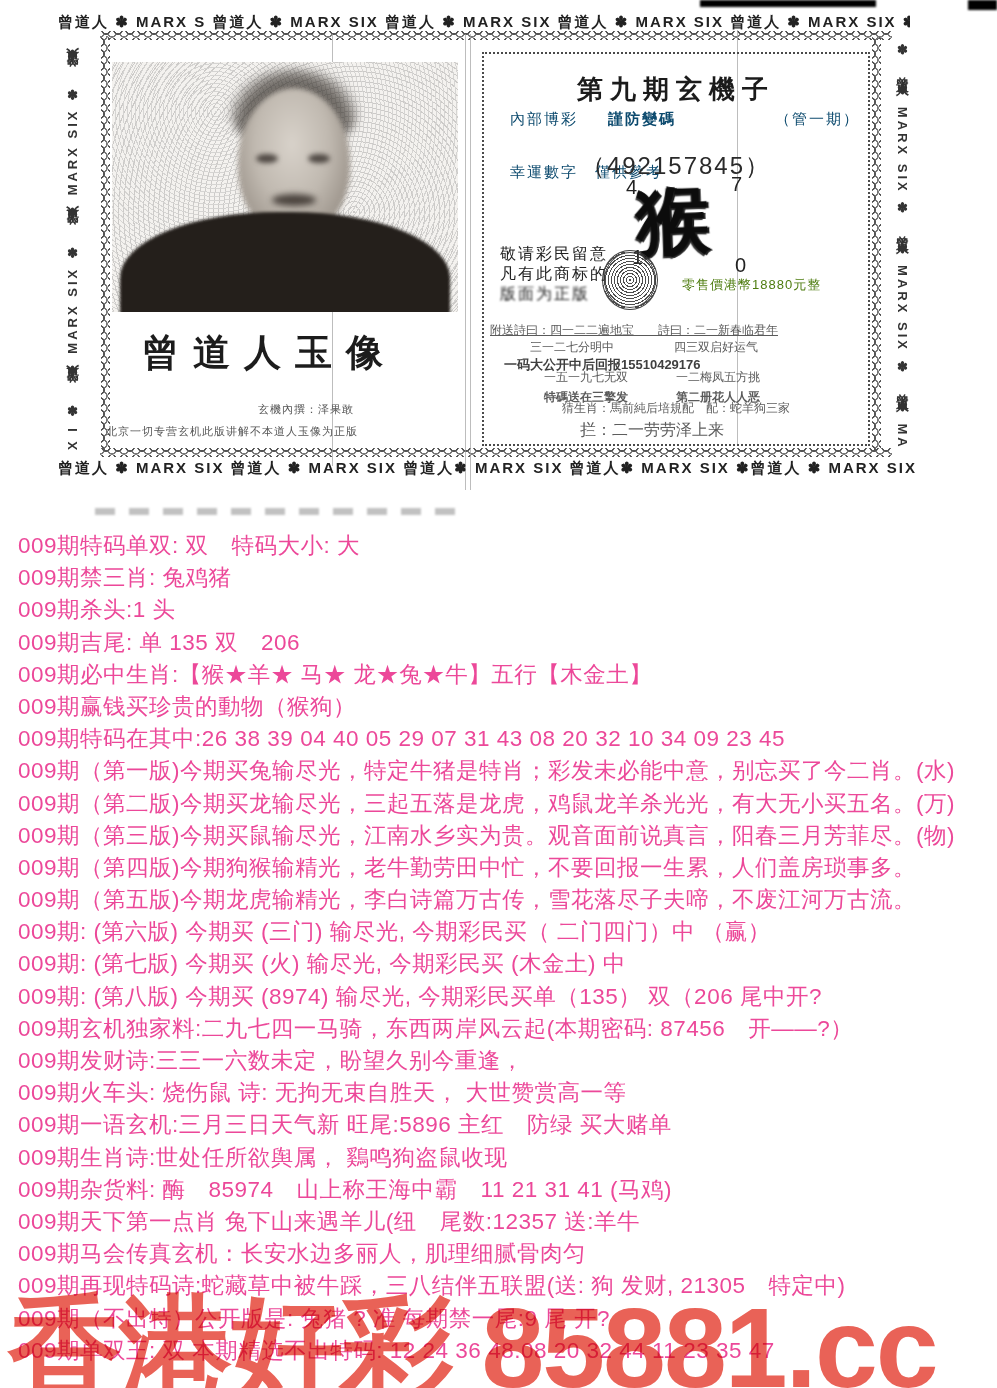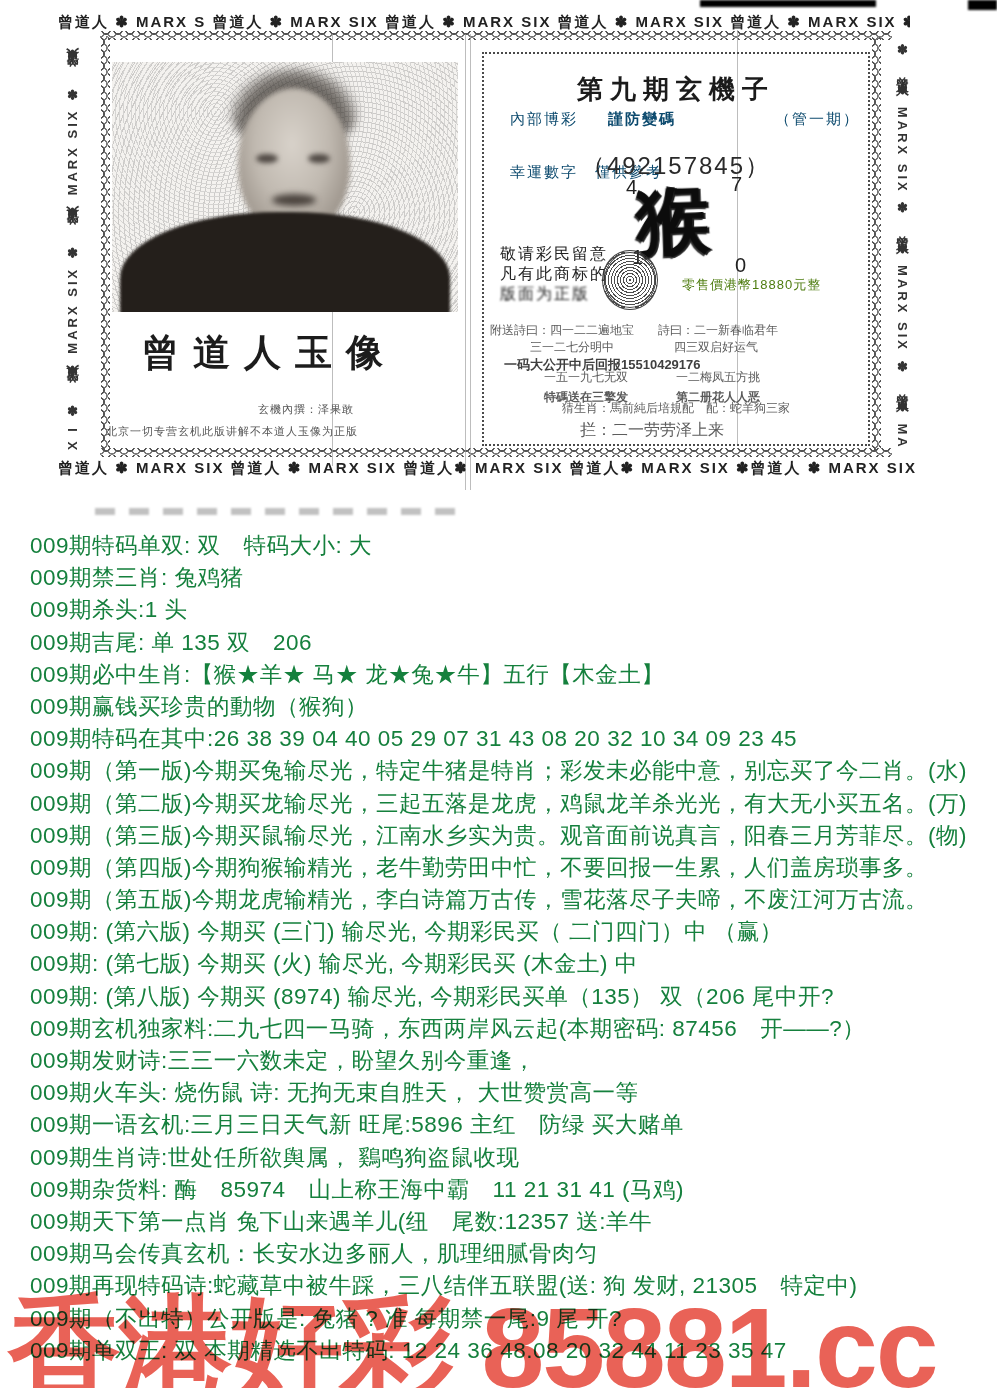--- a/index.html
+++ b/index.html
@@ -51,30 +51,30 @@
   .p-num{font-size:20px;color:#222;}
   .p-zodiac{left:152px;top:118px;font-size:74px;font-weight:bold;color:#0c0c0c;transform:rotate(-2deg);
       text-shadow:2px 1px 0 #222,-1px 2px 1px #333;filter:blur(.3px);}
   .p-notice{font-size:16px;color:#222;letter-spacing:2px;filter:blur(.4px);line-height:19px;}
   .p-price{font-size:13px;color:#4d7c0f;filter:blur(.6px);letter-spacing:1px;}
   .stamp{left:118px;top:196px;width:50px;height:54px;border:3px double #2e2e2e;border-radius:50%;
       background:repeating-radial-gradient(circle at 50% 50%, #3a3a3a 0 1px, transparent 1px 3px);
       filter:blur(.7px);opacity:.9;}
   .poemwrap{left:4px;top:268px;width:374px;font-size:12px;color:#5a5a5a;filter:blur(.55px);line-height:17px;white-space:nowrap;}
   .poemwrap>div[data-name=poem-line]{height:17px;}
-  .poemwrap>div:nth-child(1){margin-left:2px;}
+  .poemwrap>div:nth-child(1){margin-left:2px;text-decoration:underline;}
   .poemwrap>div:nth-child(2){margin-left:42px;}
   .poemwrap>div:nth-child(3){margin-left:16px;font-size:13px;color:#3f3f3f;font-weight:bold;}
   .poemwrap>div:nth-child(4){margin-left:56px;margin-top:-4px;}
   .poemwrap>div:nth-child(5){margin-left:56px;margin-top:3px;font-weight:bold;}
   .p-sheng{left:0;right:0;top:346px;text-align:center;font-size:12px;color:#5d5d5d;filter:blur(.6px);}
   .p-tail{left:96px;top:366px;font-size:16px;color:#5d5d5d;filter:blur(.6px);}
   
   .body-lines{left:18px;top:530px;width:975px;}
-  .body-lines>div{height:32.2px;font-size:22.5px;color:#15803d;letter-spacing:.5px;white-space:nowrap;filter:blur(.2px);margin-left:12px;}
+  .body-lines>div{height:32.2px;font-size:22.5px;color:#ec4899;letter-spacing:.5px;white-space:nowrap;filter:blur(.2px);}
   
   .watermark{left:8px;top:1292px;font-size:113px;font-weight:bold;letter-spacing:-2px;white-space:nowrap;
       color:#e8564a;mix-blend-mode:multiply;opacity:.93;line-height:1;}
   .smudge{background:#000;filter:blur(1px);}
   .faintrow{left:95px;top:508px;width:360px;height:7px;opacity:.45;filter:blur(1.2px);
       background:repeating-linear-gradient(90deg,#777 0 20px,transparent 20px 34px);}
 </style>
 </head>
 <body>
 

